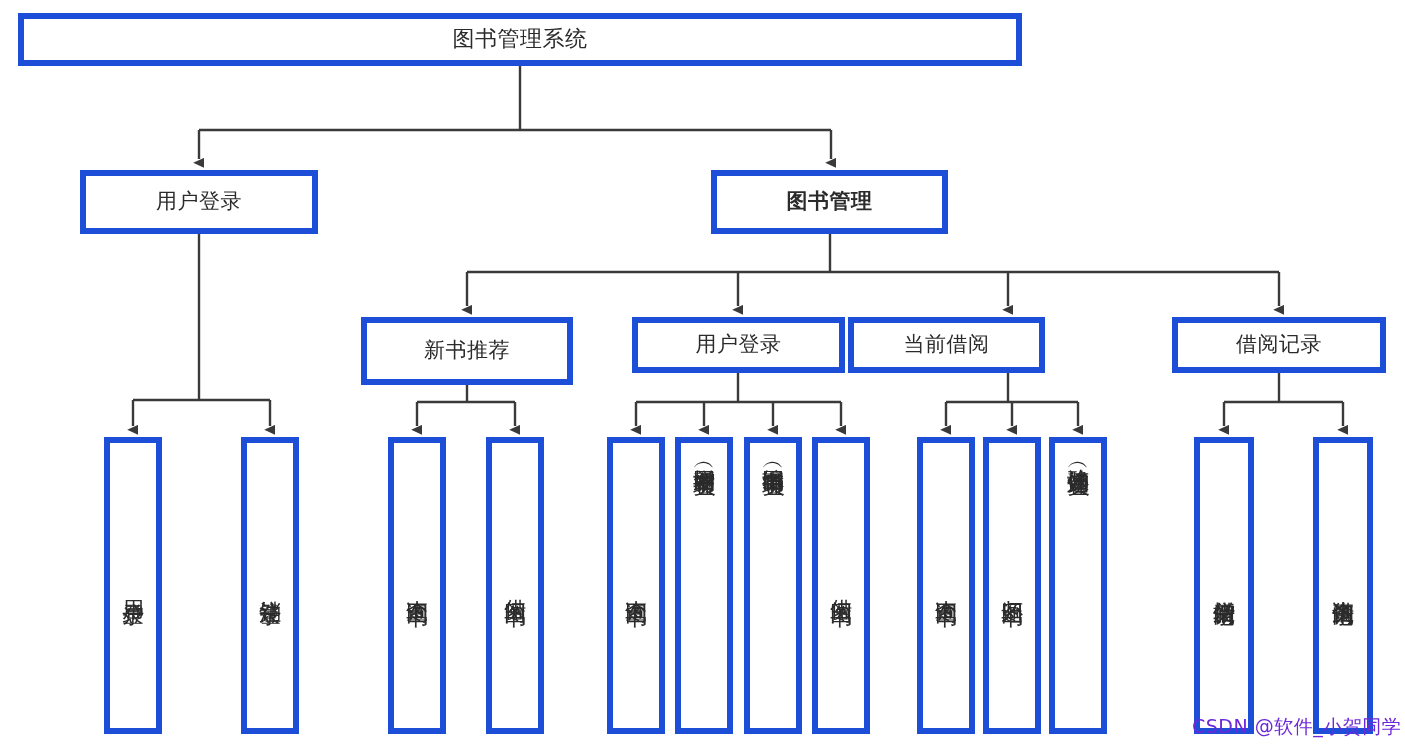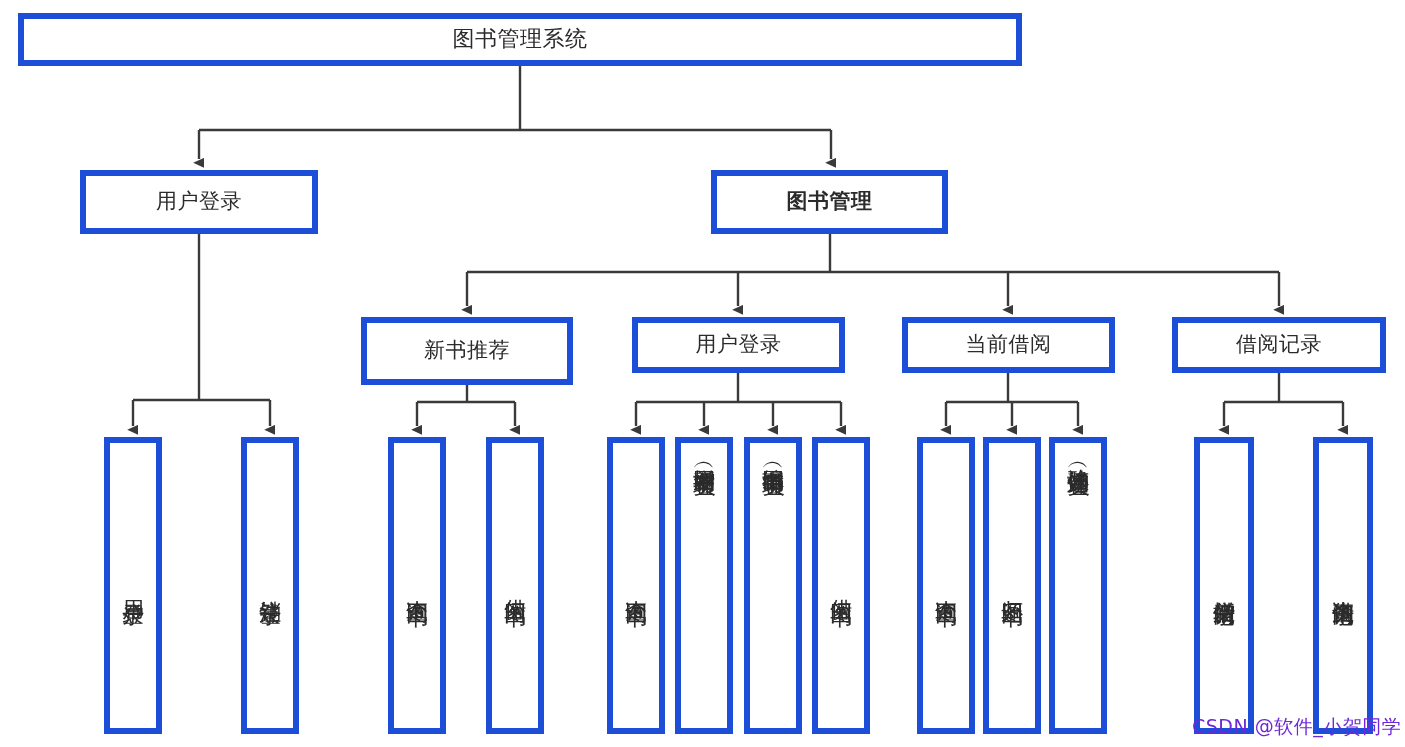--- a/index.html
+++ b/index.html
@@ -157,21 +157,21 @@
   <div class="node h" style="left:711px; top:170px; width:237px; height:64px;font-weight:bold;">
     <span class="label">图书管理</span>
   </div>
 
   <div class="node h" style="left:361px; top:317px; width:212px; height:68px;justify-content:center;">
     <span class="label">新书推荐</span>
   </div>
   <div class="node h" style="left:632px; top:317px; width:213px; height:56px;">
     <span class="label">用户登录</span>
   </div>
-  <div class="node h" style="left:902px; top:317px; width:213px; height:56px;">
+  <div class="node h" style="left:848px; top:317px; width:197px; height:56px;">
     <span class="label">当前借阅</span>
   </div>
   <div class="node h" style="left:1172px; top:317px; width:214px; height:56px;">
     <span class="label">借阅记录</span>
   </div>
 
   <div class="node v" style="left:104px; top:437px; width:58px; height:297px;">
     <span class="label">用户登录</span>
   </div>
   <div class="node v" style="left:241px; top:437px; width:58px; height:297px;">

